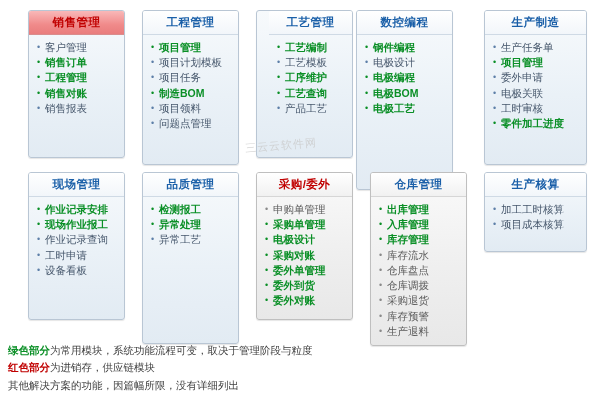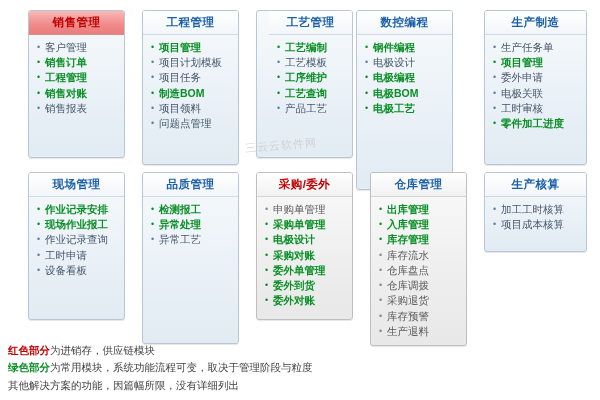--- a/index.html
+++ b/index.html
@@ -405,21 +405,21 @@
           <span class="bullet">•</span>
           <span class="item-label">项目成本核算</span>
         </div>
     </div>
   </div>
 
   <div class="watermark">三云云软件网</div>
 
   <div class="legend">
     <div class="legend-line">
+      <span class="k-green">绿色部分</span><span>为常用模块，系统功能流程可变，取决于管理阶段与粒度</span>
+    </div>
+    <div class="legend-line">
       <span class="k-red">红色部分</span><span>为进销存，供应链模块</span>
     </div>
-    <div class="legend-line">
-      <span class="k-green">绿色部分</span><span>为常用模块，系统功能流程可变，取决于管理阶段与粒度</span>
-    </div>
     <div class="legend-line">其他解决方案的功能，因篇幅所限，没有详细列出</div>
   </div>
 
 </div>
 
 </body></html>

